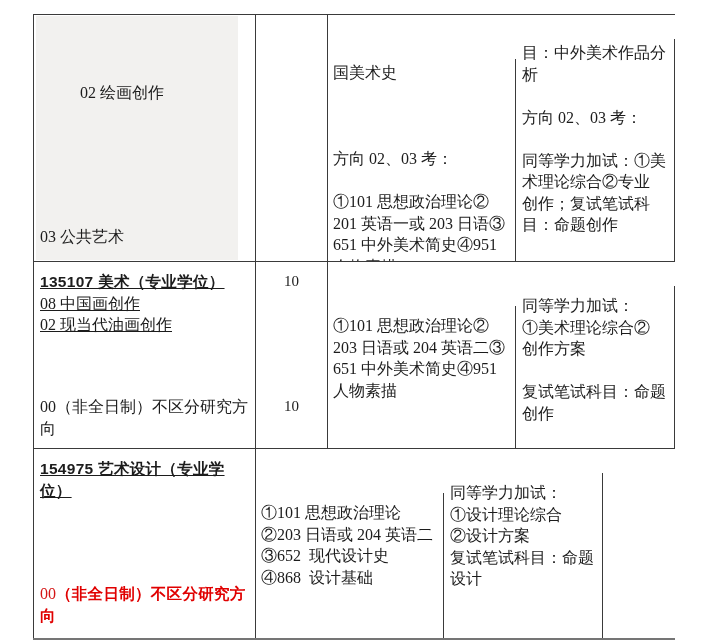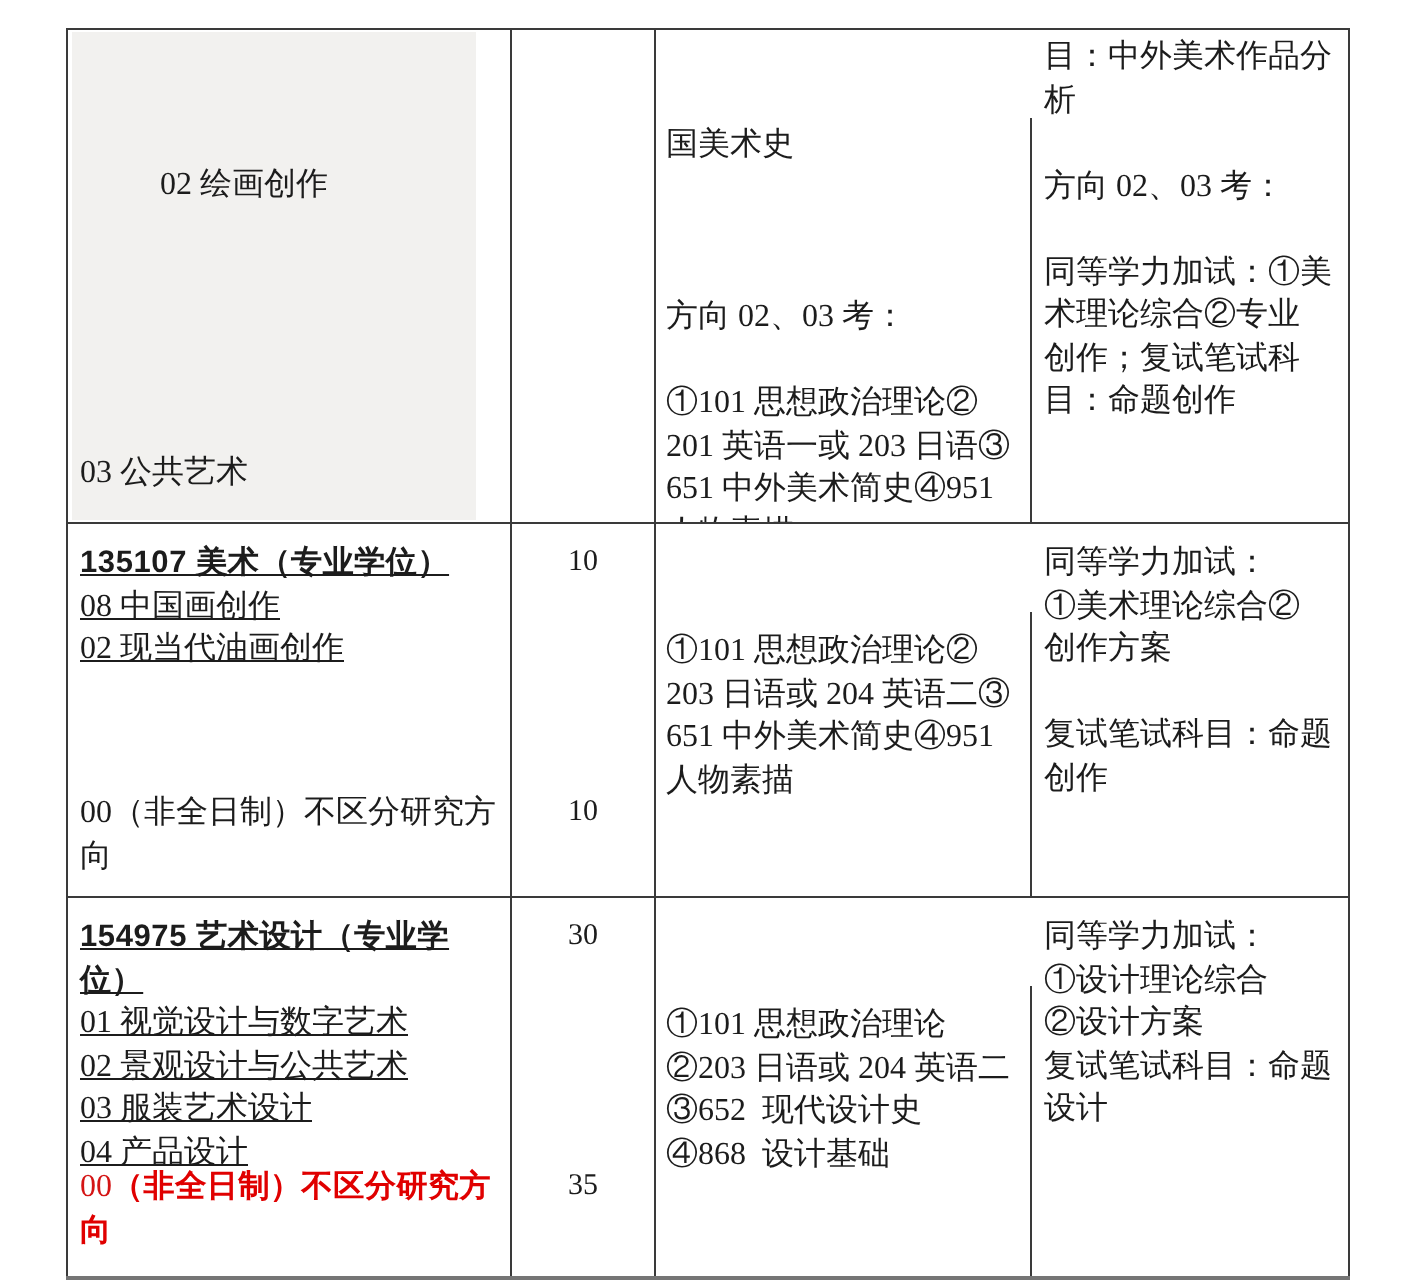--- a/index.html
+++ b/index.html
@@ -32,21 +32,21 @@
     overflow:hidden;
   }
   .row3 .cell { border-bottom:none; }
   .c1 { width:222px; }
   .c2 { width:72px; }
   .c3 { width:188px; }
   .c4 { width:159px; }
 
   .pre { white-space:pre-wrap; }
   .c3.pre { padding:9px 3px 0 5px;margin-top:44px; }
-  .c4.pre { padding:9px 2px 16px 6px; }
+  .c4.pre { padding:9px 2px 16px 6px;margin-top:24px; }
   .row1 .c3.pre, .row1 .c4.pre { padding-top:3px; }
 
   
   .shade {
     position:absolute; left:2px; top:1px;
     width:202px; height:244px;
     background:#f2f1ef;
   }
   .dir { position:absolute; left:6px; }
   .dir-a { top:67px;margin-left:40px; }
@@ -143,30 +143,22 @@
 ①美术理论综合②
 创作方案
 
 复试笔试科目：命题
 创作</div>
     </div>
 
     <div class="row row3">
       <div class="cell c1 progcell">
         <div class="prog-title">154975 艺术设计（专业学位）</div>
-        <div class="prog-dirs">01 视觉设计与数字艺术
-02 景观设计与公共艺术
-03 服装艺术设计
-04 产品设计</div>
         <div class="tail tail-red"><span class="px">00</span><span class="tx">（非全日制）不区分研究方
 向</span></div>
-      </div>
-      <div class="cell c2">
-        <div class="quota quota-main">30</div>
-        <div class="quota quota-pt">35</div>
       </div>
       <div class="cell c3 pre">①101 思想政治理论
 ②203 日语或 204 英语二
 ③652  现代设计史
 ④868  设计基础</div>
       <div class="cell c4 pre">同等学力加试：
 ①设计理论综合
 ②设计方案
 复试笔试科目：命题
 设计</div>

